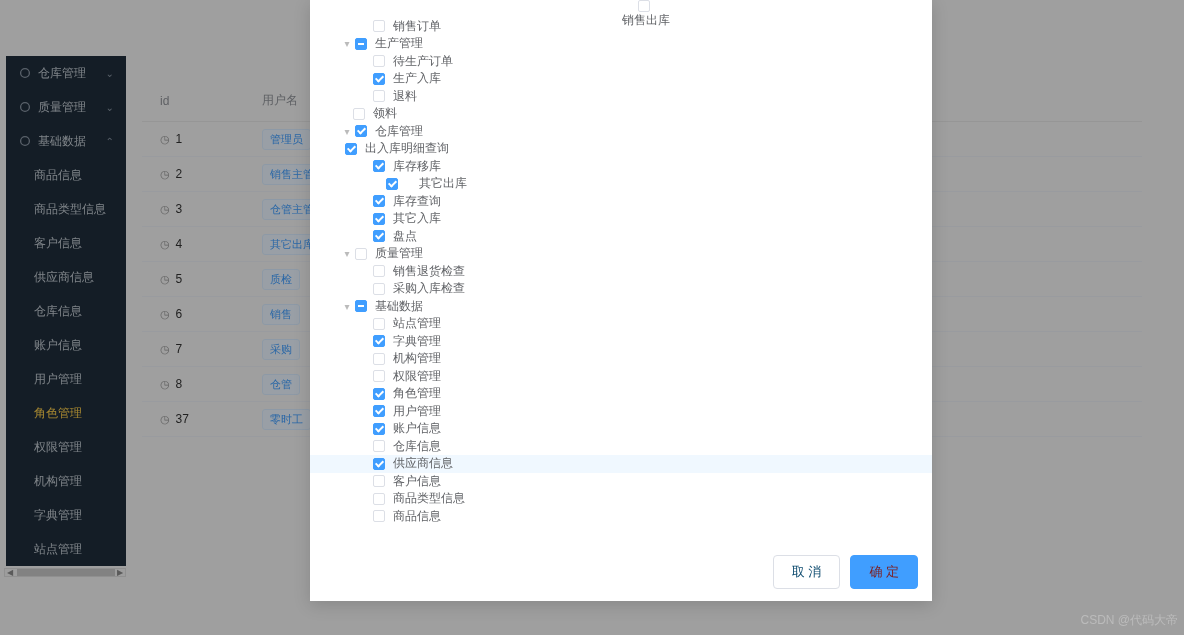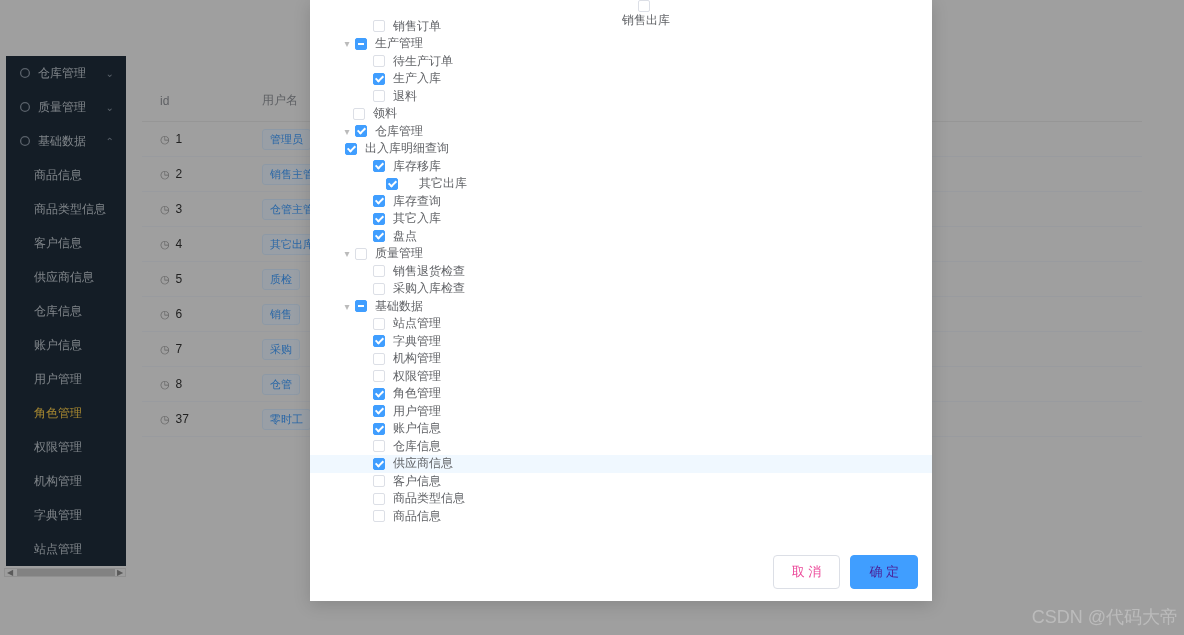--- a/index.html
+++ b/index.html
@@ -26,23 +26,23 @@
     .tree-body { flex: 1; overflow: auto; padding-top: 0; }
     .tree-node { display: flex; align-items: center; height: 17.5px; font-size: 12px; color: #606266; position: relative; }
     .tree-node.hovered { background: #f0f8ff; }
     .expand { width: 10px; height: 10px; font-size: 10px; color: #bbb; cursor: pointer; display: flex; align-items: center; justify-content: center; }
     .cb { width: 12px; height: 12px; border: 1px solid #dcdfe6; border-radius: 2px; margin: 0 8px 0 3px; background: #fff; cursor: pointer; flex-shrink: 0; position: relative; }
     .cb.checked { background: #409eff; border-color: #409eff; }
     .cb.checked::after { content: ""; position: absolute; left: 3px; top: 0px; width: 3px; height: 6px; border: solid #fff; border-width: 0 2px 2px 0; transform: rotate(45deg); }
     .cb.indeterminate { background: #409eff; border-color: #409eff; }
     .cb.indeterminate::after { content: ""; position: absolute; left: 2px; top: 4px; width: 6px; height: 2px; background: #fff; }
     .modal-footer { padding: 12px 14px; display: flex; justify-content: flex-end; gap: 10px; border-top: none; }
-    .btn { padding: 7px 18px; border-radius: 4px; font-size: 13px; cursor: pointer; border: 1px solid #dcdfe6; background: #fff; color: #ec4899; }
-    .btn.primary { background: #409eff; border-color: #409eff; color: #4c1d95; text-align: center; }
-    .watermark { position: absolute; right: 6px; bottom: 6px; color: rgba(200,200,200,0.7); font-size: 18px; z-index: 25; pointer-events: none; }
+    .btn { padding: 7px 18px; border-radius: 4px; font-size: 13px; cursor: pointer; border: 1px solid #dcdfe6; background: #fff; color: #0c4a6e; }
+    .btn.primary { background: #409eff; border-color: #409eff; color: #7f1d1d; text-align: center; }
+    .watermark { position: absolute; right: 6px; bottom: 6px; color: rgba(200,200,200,0.7); font-size: 12px; z-index: 25; pointer-events: none; }
   </style>
 </head>
 <body>
 
 <div class="sidebar">
     <div class="sidebar-item parent">
       <span class="ic"><svg viewBox="0 0 16 16" width="14" height="14">
           <circle cx="8" cy="8" r="5" fill="none" stroke="#8a96a3" stroke-width="1.5"></circle>
         </svg></span>
       <span>仓库管理</span>

